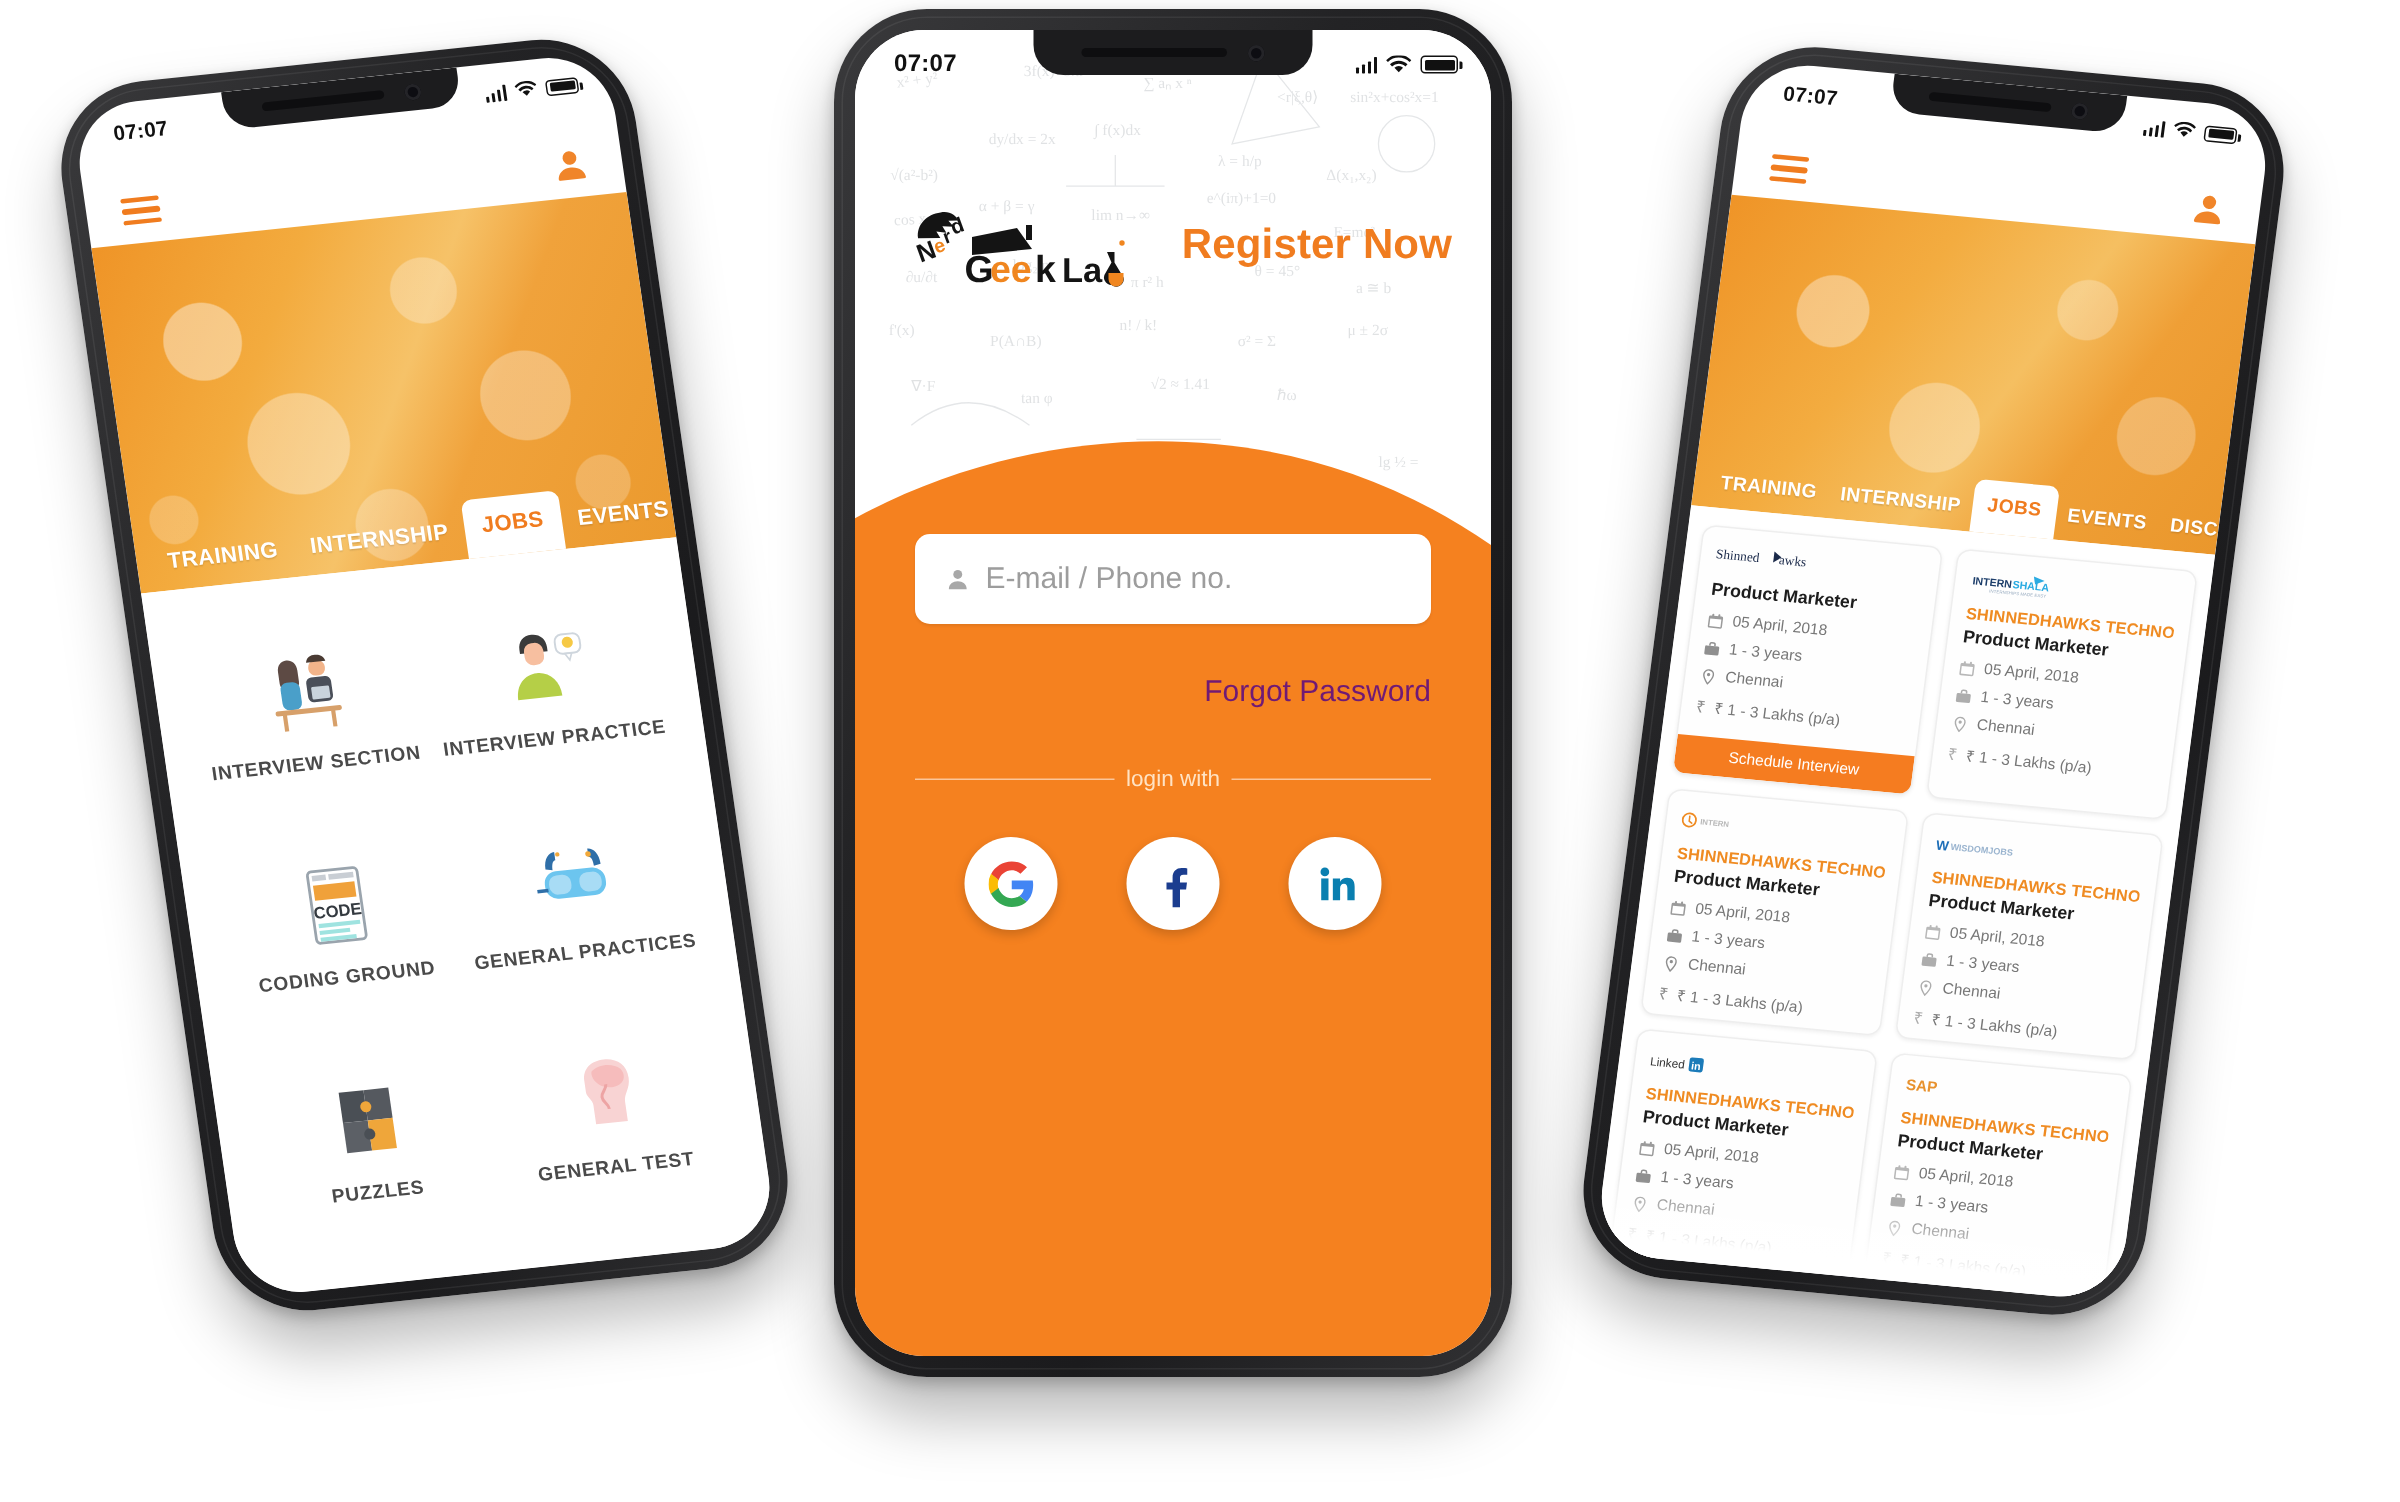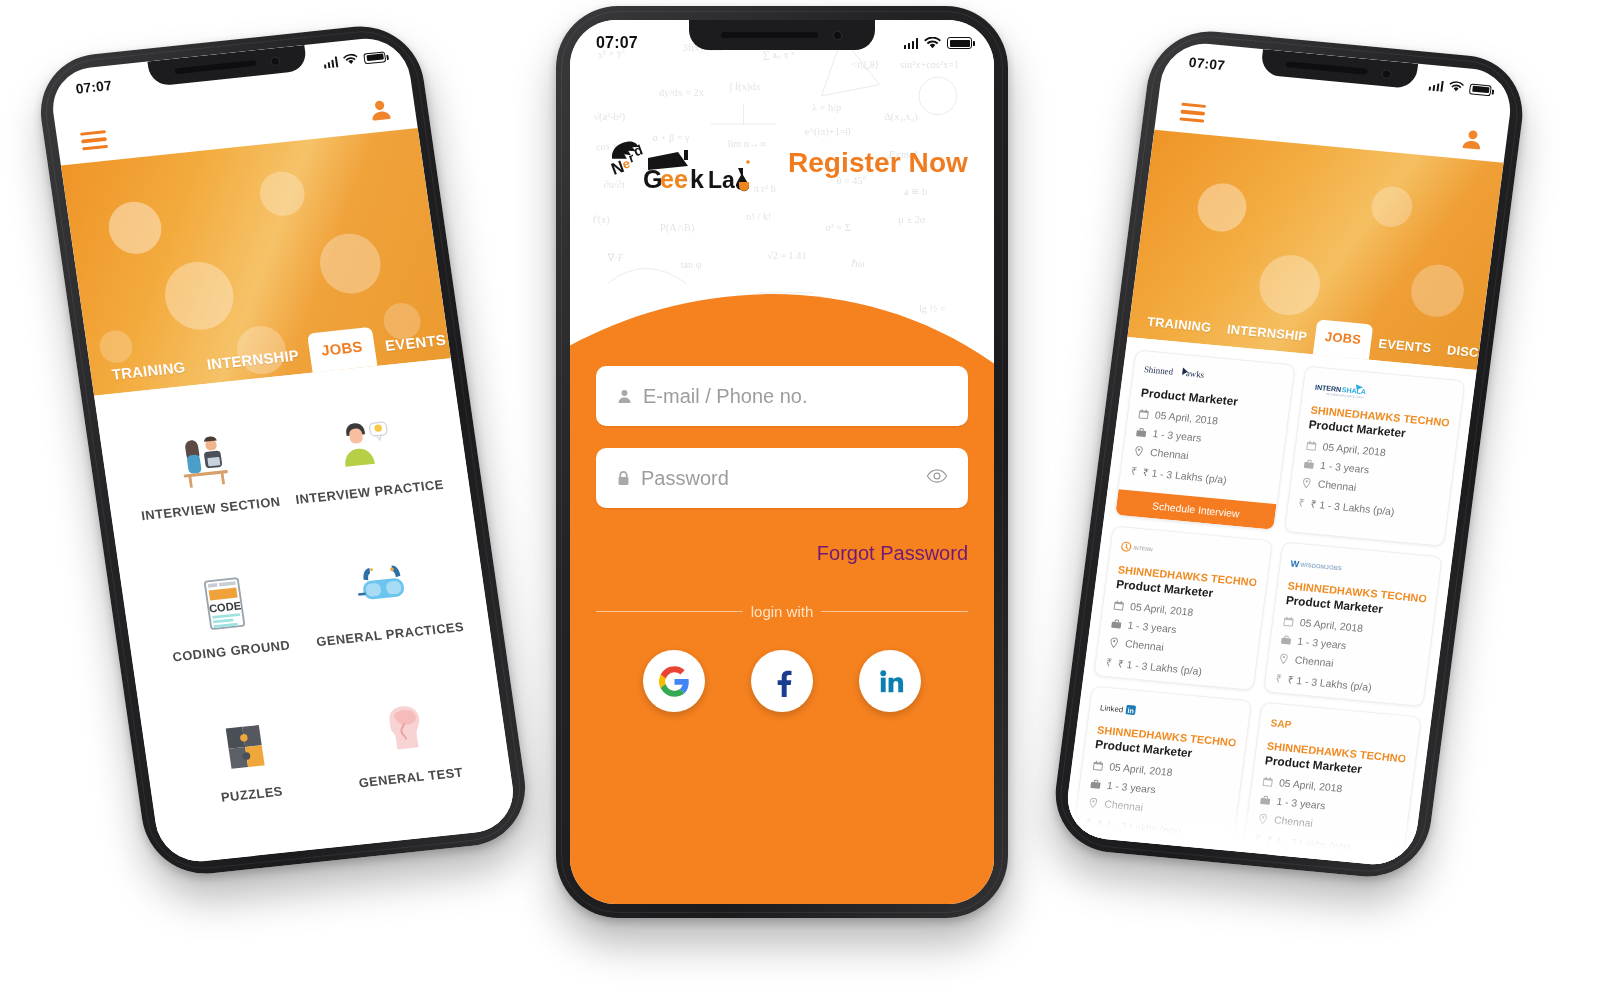--- a/index.html
+++ b/index.html
@@ -120,21 +120,21 @@
   }
   .register{
     color:#f07c1f; font-weight:700; font-size:28px; letter-spacing:.1px; cursor:pointer;
   }
   .orange-wave{
     position:absolute; left:0; right:0; top:248px; bottom:0; z-index:4;
     overflow:hidden;
   }
   .orange-wave svg{ display:block; width:100%; height:100%; }
   .form{
-    position:absolute; left:0; right:0; top:346px; z-index:8; padding: 0 26px;
+    position:absolute; left:0; right:0; top:336px; z-index:8; padding: 0 40px;
   }
   .field{
     background:#fff; border-radius:10px; height:60px; display:flex; align-items:center;
     padding: 0 20px; margin-bottom:22px; box-shadow:0 1px 2px rgba(0,0,0,.08);
   }
   .field .ph{ color:#9d9d9d; font-size:20px; margin-left:10px; }
   .field .eye{ margin-left:auto; }
   .btn-login{
     height:62px; border-radius:10px; background:#d97712;
     display:flex; align-items:center; justify-content:center;
@@ -437,33 +437,20 @@
       <div class="form">
 
         <div class="field">
           <svg width="17" height="17" viewBox="0 0 24 24">
             <circle cx="12" cy="7" r="4.2" fill="#a8a8a8"></circle>
             <path d="M3.6 21c0-4.7 3.8-7.5 8.4-7.5s8.4 2.8 8.4 7.5z" fill="#a8a8a8"></path>
           </svg>
           <span class="ph">E-mail / Phone no.</span>
         </div>
 
-        <div class="field">
-          <svg width="15" height="17" viewBox="0 0 20 24">
-            <path d="M5.5 10V7.2a4.5 4.5 0 0 1 9 0V10" stroke="#a8a8a8" stroke-width="2.4" fill="none"></path>
-            <rect x="3" y="10" width="14" height="11" rx="2" fill="#a8a8a8"></rect>
-          </svg>
-          <span class="ph">Password</span>
-          <span class="eye">
-            <svg width="22" height="14" viewBox="0 0 24 15">
-              <path d="M1.5 7.5C4.5 2.5 8 .8 12 .8s7.5 1.7 10.5 6.7c-3 5-6.5 6.7-10.5 6.7S4.5 12.5 1.5 7.5z" fill="none" stroke="#9b9b9b" stroke-width="1.3"></path>
-              <circle cx="12" cy="7.5" r="3.2" fill="none" stroke="#9b9b9b" stroke-width="1.3"></circle>
-            </svg>
-          </span>
-        </div>
 
         <div class="forgot">Forgot Password</div>
 
         <div class="divrow">
           <div class="ln"></div>
           <span>login with</span>
           <div class="ln"></div>
         </div>
 
         <div class="socials">

